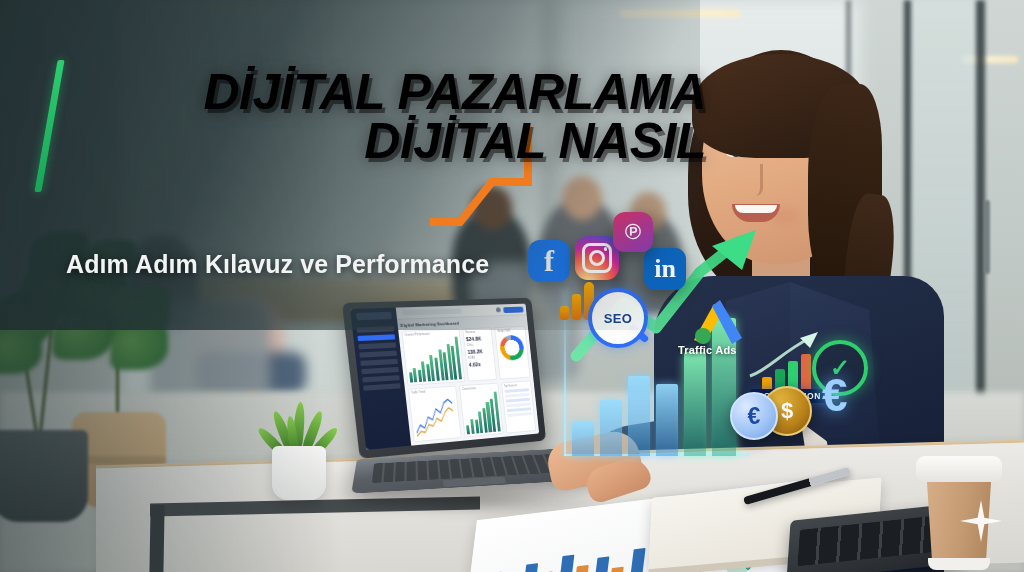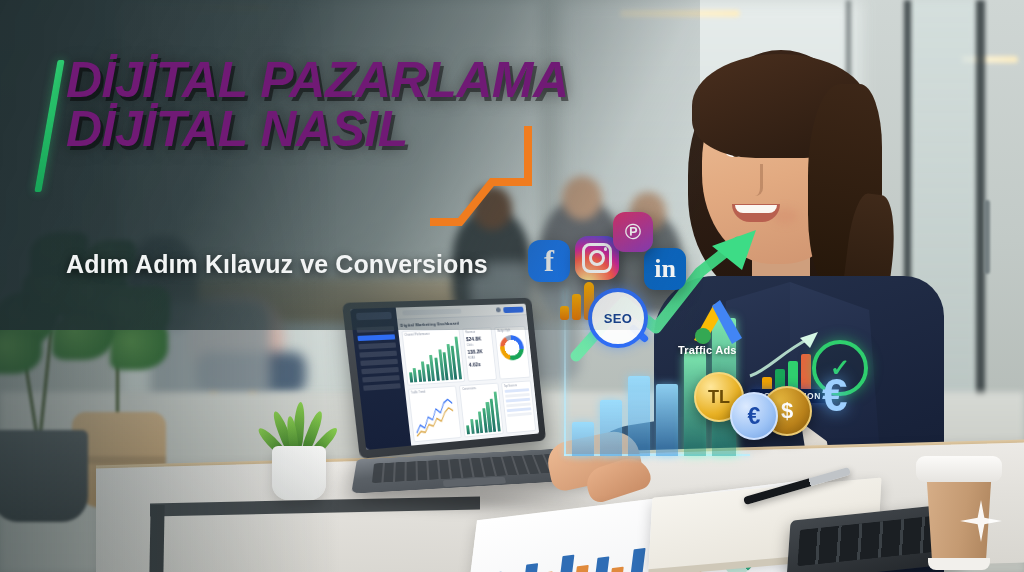--- a/index.html
+++ b/index.html
@@ -449,25 +449,26 @@
     background:linear-gradient(90deg,rgba(28,42,45,.55),rgba(28,42,45,0));
   }
   .accent-bar{
     position:absolute;left:46px;top:60px;width:7px;height:132px;
     background:linear-gradient(180deg,#2ecc71,#18a558);
     transform:skewX(-10deg);border-radius:2px;
     box-shadow:0 0 10px rgba(46,204,113,.4);
   }
   .zig{position:absolute;left:430px;top:126px;width:112px;height:108px;}
   .headline{
-    position:absolute;left:66px;top:56px;width:640px;
+    position:absolute;left:66px;top:68px;width:640px;
     font-size:50px;line-height:.98;font-weight:bold;font-style:italic;
-    color:#701a75;letter-spacing:-.5px;
+    color:#000000;letter-spacing:-.5px;
     text-shadow:3px 4px 0 rgba(0,0,0,.45), 0 2px 16px rgba(0,0,0,.5);
     font-family:"Liberation Sans",sans-serif;
+    text-align:right;
   }
   .headline span{display:block;white-space:nowrap;}
   .subline{
     position:absolute;left:66px;top:250px;
     font-size:25px;font-weight:bold;color:#f2f4f4;
     text-shadow:0 2px 8px rgba(0,0,0,.7);letter-spacing:.1px;
   }
 </style>
 </head>
 <body>
@@ -781,23 +782,20 @@
     <div class="conv-b" style="left:13px;width:10px;height:60%;background:#18a558;"></div>
     <div class="conv-b" style="left:26px;width:10px;height:78%;background:#2fcf6e;"></div>
     <div class="conv-b" style="left:39px;width:10px;height:96%;background:#e8643c;"></div>
   </div>
   <div class="conv-label">CONVERSION</div>
 
   <div class="check-circle">
     <span>✓</span>
   </div>
 
-  <div class="coin coin-tl">
-    <span>TL</span>
-  </div>
   <div class="coin coin-usd">
     <span>$</span>
   </div>
   <div class="coin coin-eu">
     <span>€</span>
   </div>
   <div class="euro-big">€</div>
 
   <div class="scrim"></div>
   <div class="scrim2"></div>
@@ -807,15 +805,15 @@
     <svg width="112" height="108" viewBox="0 0 112 108">
       <polyline points="4,96 30,96 62,56 98,56 98,4" fill="none" stroke="#f07c1f" stroke-width="8" stroke-linecap="square" stroke-linejoin="miter"></polyline>
     </svg>
   </div>
 
   <div class="headline">
     <span>DİJİTAL PAZARLAMA</span>
     <span>DİJİTAL NASIL</span>
   </div>
 
-  <div class="subline">Adım Adım Kılavuz ve Conversions</div>
+  <div class="subline">Adım Adım Kılavuz ve Performance</div>
 
 </div>
 
 </body></html>

